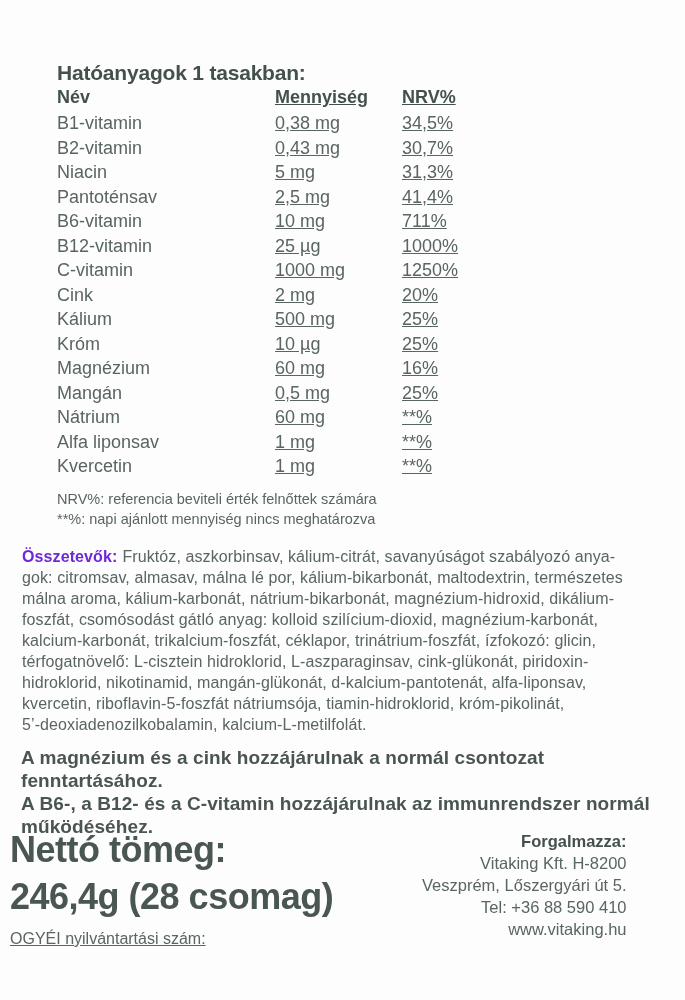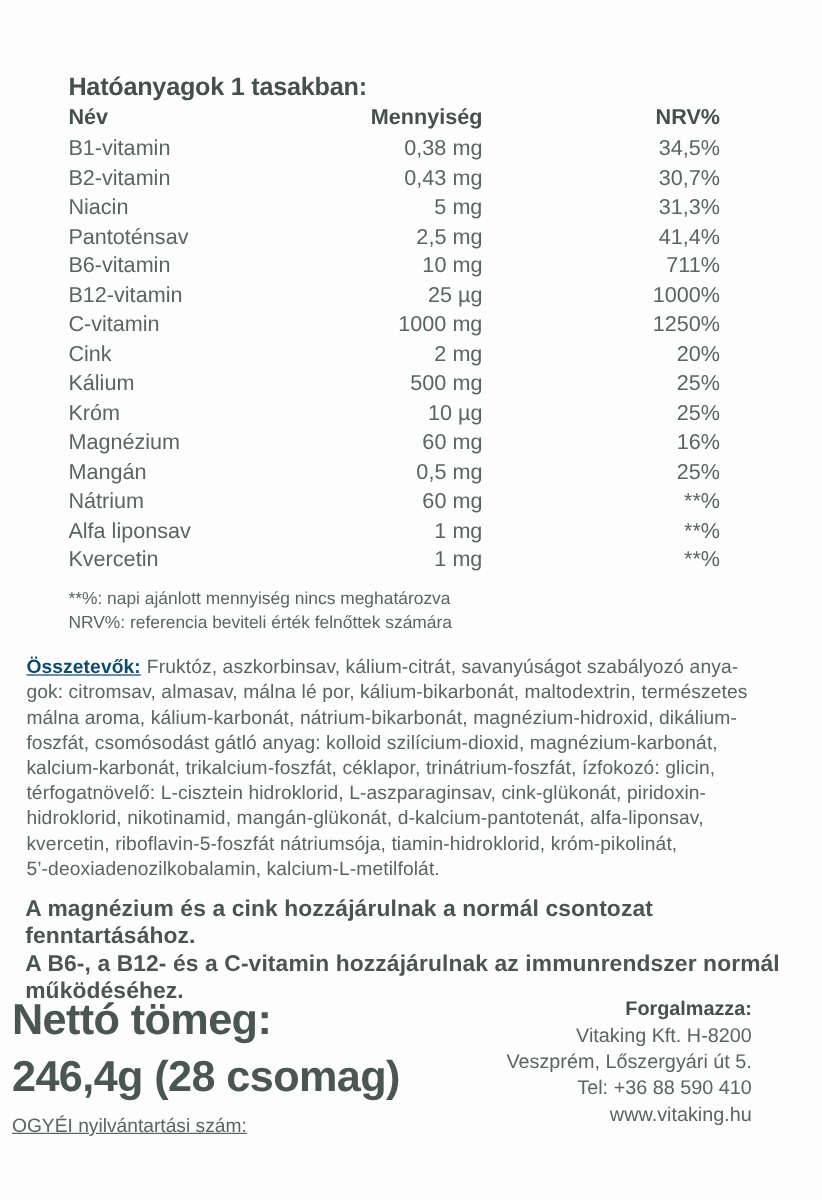--- a/index.html
+++ b/index.html
@@ -12,27 +12,27 @@
   }
   .sheet{position:relative;width:685px;height:1000px;overflow:hidden;background:#fdfdfd;}
 
   .title{
     position:absolute;left:57px;top:61px;
     font-size:21px;font-weight:700;color:#44504c;letter-spacing:-0.2px;
   }
 
   .table{position:absolute;left:57px;top:84px;width:543px;font-size:18px;}
   .trow{display:grid;grid-template-columns:218px 127px 198px;height:24.5px;line-height:24.5px;}
-  .trow .qty,.trow .nrv{text-align:right;}
+  .trow .qty,.trow .nrv{text-decoration:underline;}
   .thead{font-weight:700;color:#44504c;height:27px;line-height:27px;}
 
   .footnotes{position:absolute;left:57px;top:489px;font-size:14.5px;line-height:20px;}
 
   .ingredients{position:absolute;left:22px;top:546px;width:648px;font-size:16px;line-height:21px;letter-spacing:0.1px;}
-  .ingredients .lead{font-weight:700;color:#0c4a6e;margin-right:5px;text-decoration:underline;}
+  .ingredients .lead{font-weight:700;color:#6d28d9;margin-right:5px;}
 
   .claims{position:absolute;left:21px;top:746px;width:640px;font-size:19px;font-weight:700;color:#4a5551;line-height:23px;letter-spacing:0.1px;}
 
   .netweight{position:absolute;left:10px;top:826px;}
   .net-line{font-size:36px;font-weight:700;color:#4a5652;line-height:47px;letter-spacing:-0.5px;white-space:nowrap;}
   .ogyei{font-size:16px;margin-top:10px;color:#596561;text-decoration:underline;}
 
   .distributor{position:absolute;left:422px;top:830px;font-size:16.5px;line-height:22px;text-align:right;}
   .distributor .dist-label{font-weight:700;color:#44504c;}
 </style>
@@ -120,22 +120,22 @@
       <span class="nrv">**%</span>
     </div>
     <div class="trow">
       <span class="nm">Kvercetin</span>
       <span class="qty">1 mg</span>
       <span class="nrv">**%</span>
     </div>
   </div>
 
   <div class="footnotes">
+    <div>NRV%: referencia beviteli érték felnőttek számára</div>
     <div>**%: napi ajánlott mennyiség nincs meghatározva</div>
-    <div>NRV%: referencia beviteli érték felnőttek számára</div>
   </div>
 
   <div class="ingredients">
     <div><span class="lead">Összetevők:</span><span>Fruktóz, aszkorbinsav, kálium-citrát, savanyúságot szabályozó anya-</span></div>
     <div>gok: citromsav, almasav, málna lé por, kálium-bikarbonát, maltodextrin, természetes</div>
     <div>málna aroma, kálium-karbonát, nátrium-bikarbonát, magnézium-hidroxid, dikálium-</div>
     <div>foszfát, csomósodást gátló anyag: kolloid szilícium-dioxid, magnézium-karbonát,</div>
     <div>kalcium-karbonát, trikalcium-foszfát, céklapor, trinátrium-foszfát, ízfokozó: glicin,</div>
     <div>térfogatnövelő: L-cisztein hidroklorid, L-aszparaginsav, cink-glükonát, piridoxin-</div>
     <div>hidroklorid, nikotinamid, mangán-glükonát, d-kalcium-pantotenát, alfa-liponsav,</div>

